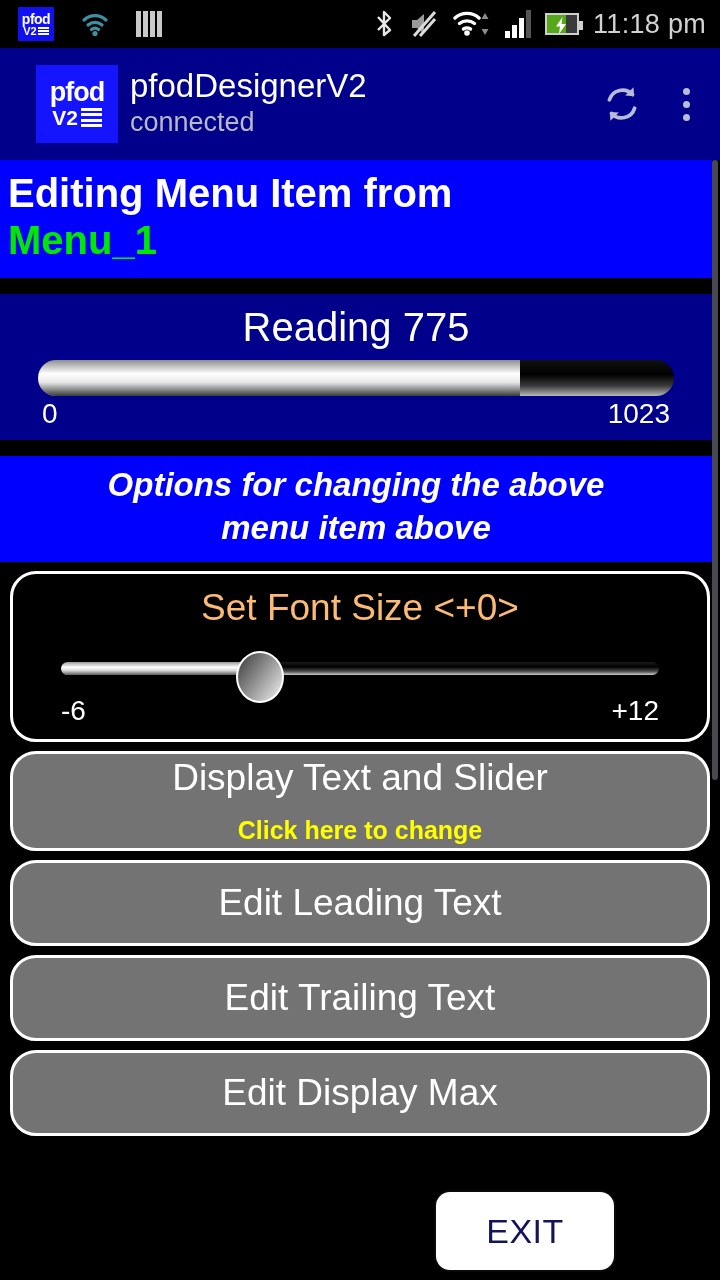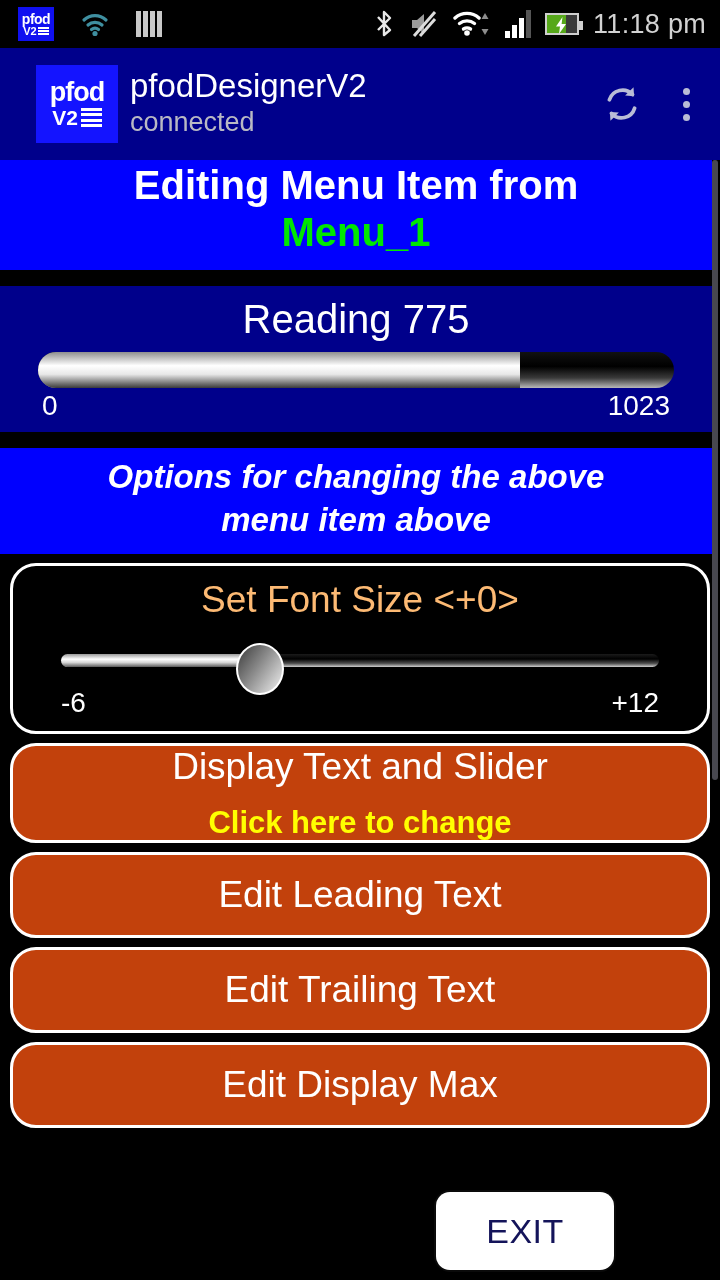--- a/index.html
+++ b/index.html
@@ -67,22 +67,21 @@
 
   #appbar-actions { margin-left:auto; display:flex; align-items:center; gap:30px; }
   .refresh-icon { width:42px; height:42px; }
   .overflow { display:flex; flex-direction:column; gap:6px; padding:4px 10px; }
   .overflow i { width:7px; height:7px; border-radius:50%; background:#b9bcd6; display:block; }
 
   
   #body { position:absolute; left:0; top:160px; width:720px; height:1120px; background:#000; overflow:hidden; }
 
   .banner {
-    background:#0000FF; width:712px; margin:0; padding:2px 8px 14px;
-    text-align:center;
+    background:#0000FF; width:712px; margin:0; padding:10px 8px 14px;
   }
   .banner .line1 { color:#fff; font-size:40px; font-weight:bold; line-height:1.18; }
   .banner .line2 { color:#00E800; font-size:40px; font-weight:bold; line-height:1.18; }
 
   .gap { height:16px; background:#000; }
 
   .slider-panel { background:#00008B; width:712px; padding:8px 0 10px; }
   .slider-panel .sp-title { color:#fff; font-size:40px; text-align:center; line-height:1.25; }
   .track-wrap { padding:0 38px; margin-top:8px; }
   .track {
@@ -98,41 +97,41 @@
 
   .italic-banner { background:#0000FF; width:712px; padding:8px 20px 12px; text-align:center; }
   .italic-banner div { color:#fff; font-size:33px; font-weight:bold; font-style:italic; line-height:1.3; }
 
   
   .card {
     margin:9px 10px; border:3px solid #fff; border-radius:26px; background:#000;
     padding:14px 0 12px;
   }
   .card-title { color:#fdba74; font-size:37px; text-align:center; line-height:1.1; }
-  .card-sub { color:#FFFF00; font-size:31px; font-weight:bold; text-align:center; line-height:1.15; margin-top:15px; }
+  .card-sub { color:#FFFF00; font-size:25px; font-weight:bold; text-align:center; line-height:1.15; margin-top:15px; }
 
   .fs-track-wrap { position:relative; padding:0 48px; margin-top:22px; height:34px; }
   .fs-track {
     position:absolute; left:48px; right:48px; top:11px; height:13px; border-radius:7px;
     background:linear-gradient(to bottom,#1b1b1b 0%,#000 38%,#4d4d4d 72%,#cfcfcf 100%);
   }
   .fs-track .fs-fill {
     position:absolute; left:0; top:0; bottom:0; border-radius:7px 0 0 7px;
     background:linear-gradient(to bottom,#9a9a9a 0%,#ffffff 40%,#d8d8d8 65%,#5a5a5a 100%);
   }
   .fs-thumb {
     position:absolute; top:-11px; width:48px; height:52px; border-radius:50%;
     border:2px solid #fff; transform:translateX(-50%);
     background:linear-gradient(125deg,#3a3a3a 0%,#8a8a8a 45%,#f2f2f2 100%);
   }
   .fs-labels { display:flex; justify-content:space-between; padding:10px 48px 0; }
   .fs-labels span { color:#fff; font-size:28px; }
 
   .btn-card {
-    margin:9px 10px; border:3px solid #fff; border-radius:26px; background:#c2410c;
+    margin:9px 10px; border:3px solid #fff; border-radius:26px; background:#737373;
     height:86px; display:flex; align-items:center; justify-content:center;
   }
   .btn-card .lbl { color:#fff; font-size:37px; }
 
   .btn-card.tall { height:100px; flex-direction:column; gap:2px; }
 
   
   #fade {
     position:absolute; left:0; bottom:0; width:720px; height:96px;
     background:linear-gradient(to bottom, rgba(0,0,0,0) 0%, rgba(0,0,0,0.55) 45%, rgba(0,0,0,1) 92%);

